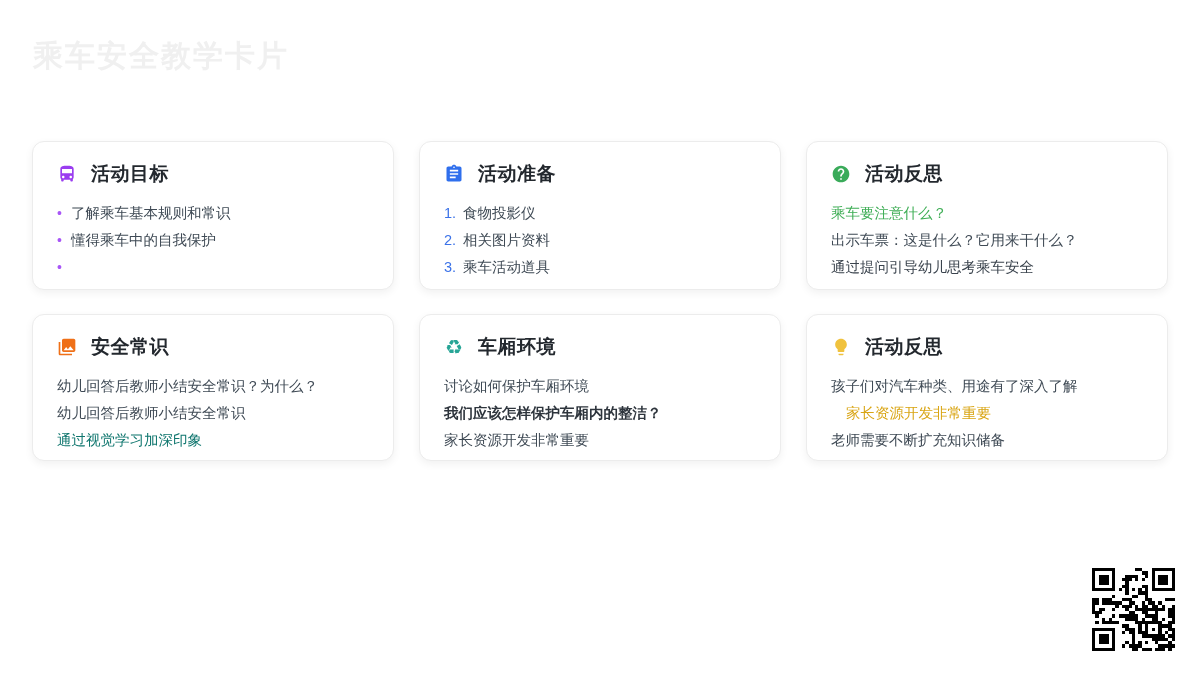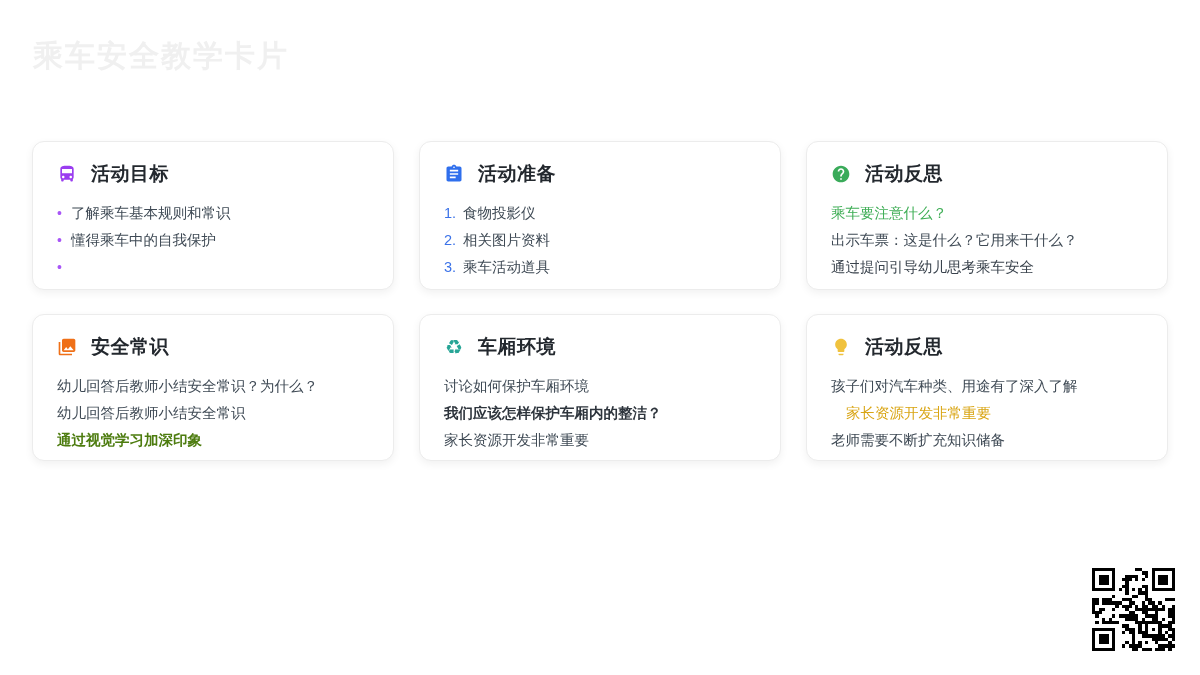--- a/index.html
+++ b/index.html
@@ -31,21 +31,21 @@
   .ic-blue{color:#2f6fed;}
   .ic-green{color:#3aab5a;}
   .ic-orange{color:#ef7018;}
   .ic-teal{color:#27a596;font-size:20px;line-height:20px;font-family:"DejaVu Sans",sans-serif;}
   .ic-amber{color:#f0c23e;}
   .card-body{margin-top:13px;font-size:14.5px;color:#3f4a55;}
   .line{line-height:27px;display:flex;align-items:baseline;}
   .bullet{color:#a855f7;margin-right:9px;font-size:14px;flex:0 0 auto;}
   .num{color:#3b72e8;margin-right:7px;flex:0 0 auto;}
   .t-green{color:#3fae56;}
-  .t-orange{color:#4d7c0f;font-weight:bold;}
+  .t-orange{color:#0f766e;}
   .t-amber{color:#d9a514;margin-left:15px;}
   .t-italic{color:#3a434d;}
   .t-underline{}
   .t-bold{font-weight:bold;color:#2e353d;}
   .qr{
     position:absolute;left:1092px;top:568px;width:83px;height:83px;background:#ffffff;
   }
   .qr svg{width:83px;height:83px;display:block;shape-rendering:crispEdges;}
 </style>
 </head>

